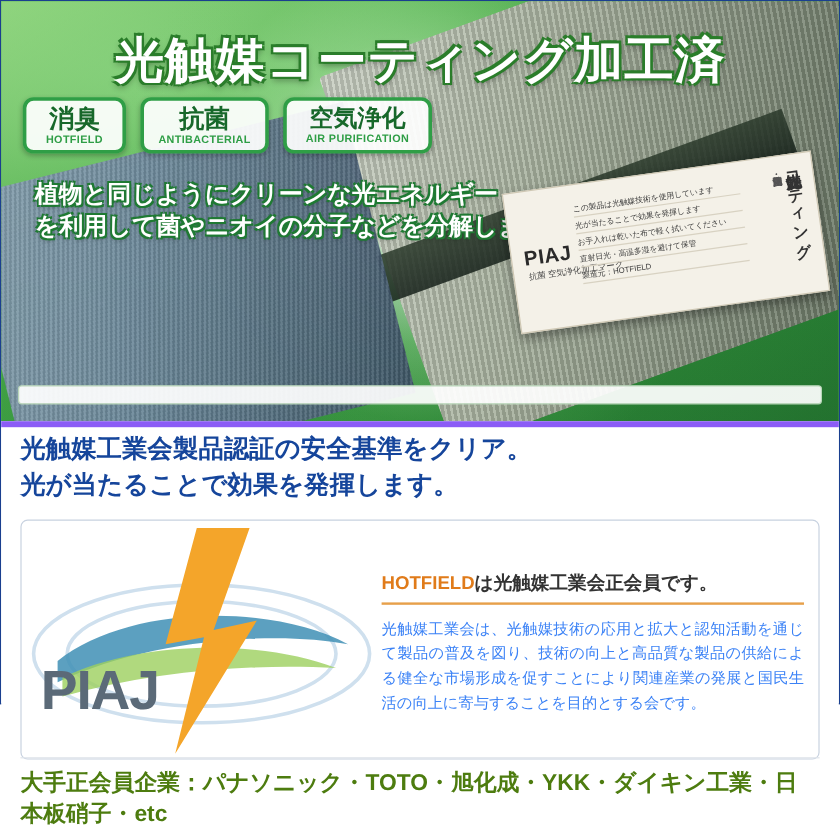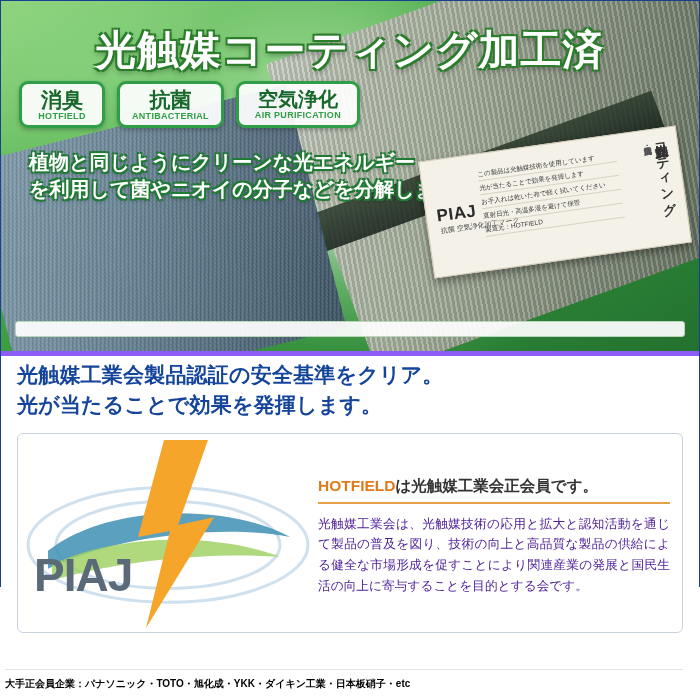--- a/index.html
+++ b/index.html
@@ -204,26 +204,26 @@
     position: absolute; left: 300px; right: 12px; top: 14px; bottom: 10px; margin-top: 28px;
   }
   .card-right .hl {
     font-size: 15.5px; font-weight: bold; color: #e07b1a;
     margin-bottom: 10px;
     border-bottom: 2px solid #e7a04a;
     padding-bottom: 5px;
   }
   .card-right .hl .black { color: #333; }
   .card-right .body {
-    font-size: 12.7px; color: #4c1d95; line-height: 1.62; text-align: justify;
+    font-size: 12.7px; color: #3b82f6; line-height: 1.62; text-align: justify;
   }
 
   .members {
-    position: absolute; left: 4px; right: 16px; bottom: 8px;
-    font-size: 10px; font-weight: bold; color: #000000;
+    position: absolute; left: 16px; right: 16px; bottom: 8px;
+    font-size: 19px; font-weight: bold; color: #4d7c0f;
     border-top: 1px solid #dfe4ea;
     padding-top: 7px;
   }
 </style>
 </head>
 <body>
 
 <div class="page">
 
   <section class="top-panel">

